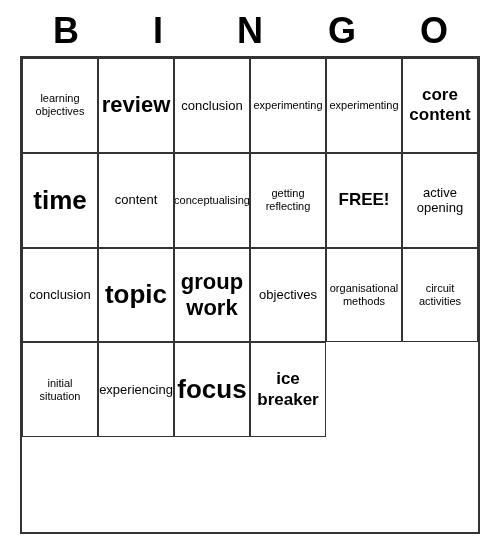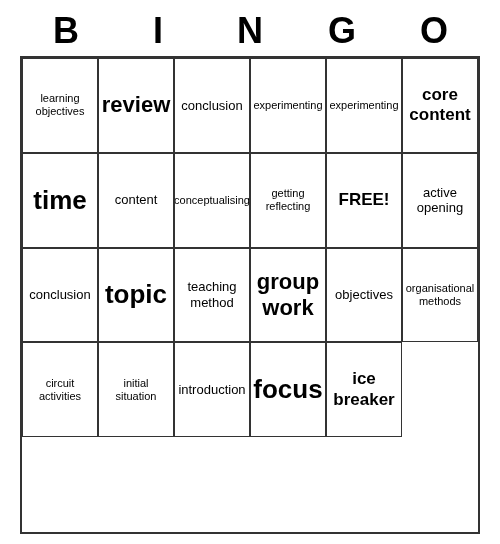--- a/index.html
+++ b/index.html
@@ -128,39 +128,36 @@
     <div class="cell">
       <span class="cell-text size-sm">active opening</span>
     </div>
     <div class="cell">
       <span class="cell-text size-sm">conclusion</span>
     </div>
     <div class="cell">
       <span class="cell-text size-xl">topic</span>
     </div>
     <div class="cell">
-      <span class="cell-text size-sm">teaching method</span>
-    </div>
-    <div class="cell">
       <span class="cell-text size-lg">group work</span>
     </div>
     <div class="cell">
       <span class="cell-text size-sm">objectives</span>
     </div>
     <div class="cell">
       <span class="cell-text size-xs">organisational methods</span>
     </div>
     <div class="cell">
       <span class="cell-text size-xs">circuit activities</span>
     </div>
     <div class="cell">
       <span class="cell-text size-xs">initial situation</span>
     </div>
     <div class="cell">
-      <span class="cell-text size-sm">introduction</span>
+      <span class="cell-text size-sm">experiencing</span>
     </div>
     <div class="cell">
       <span class="cell-text size-xl">focus</span>
     </div>
     <div class="cell">
       <span class="cell-text size-md">ice breaker</span>
     </div>
   </div>
 
 </body></html>

